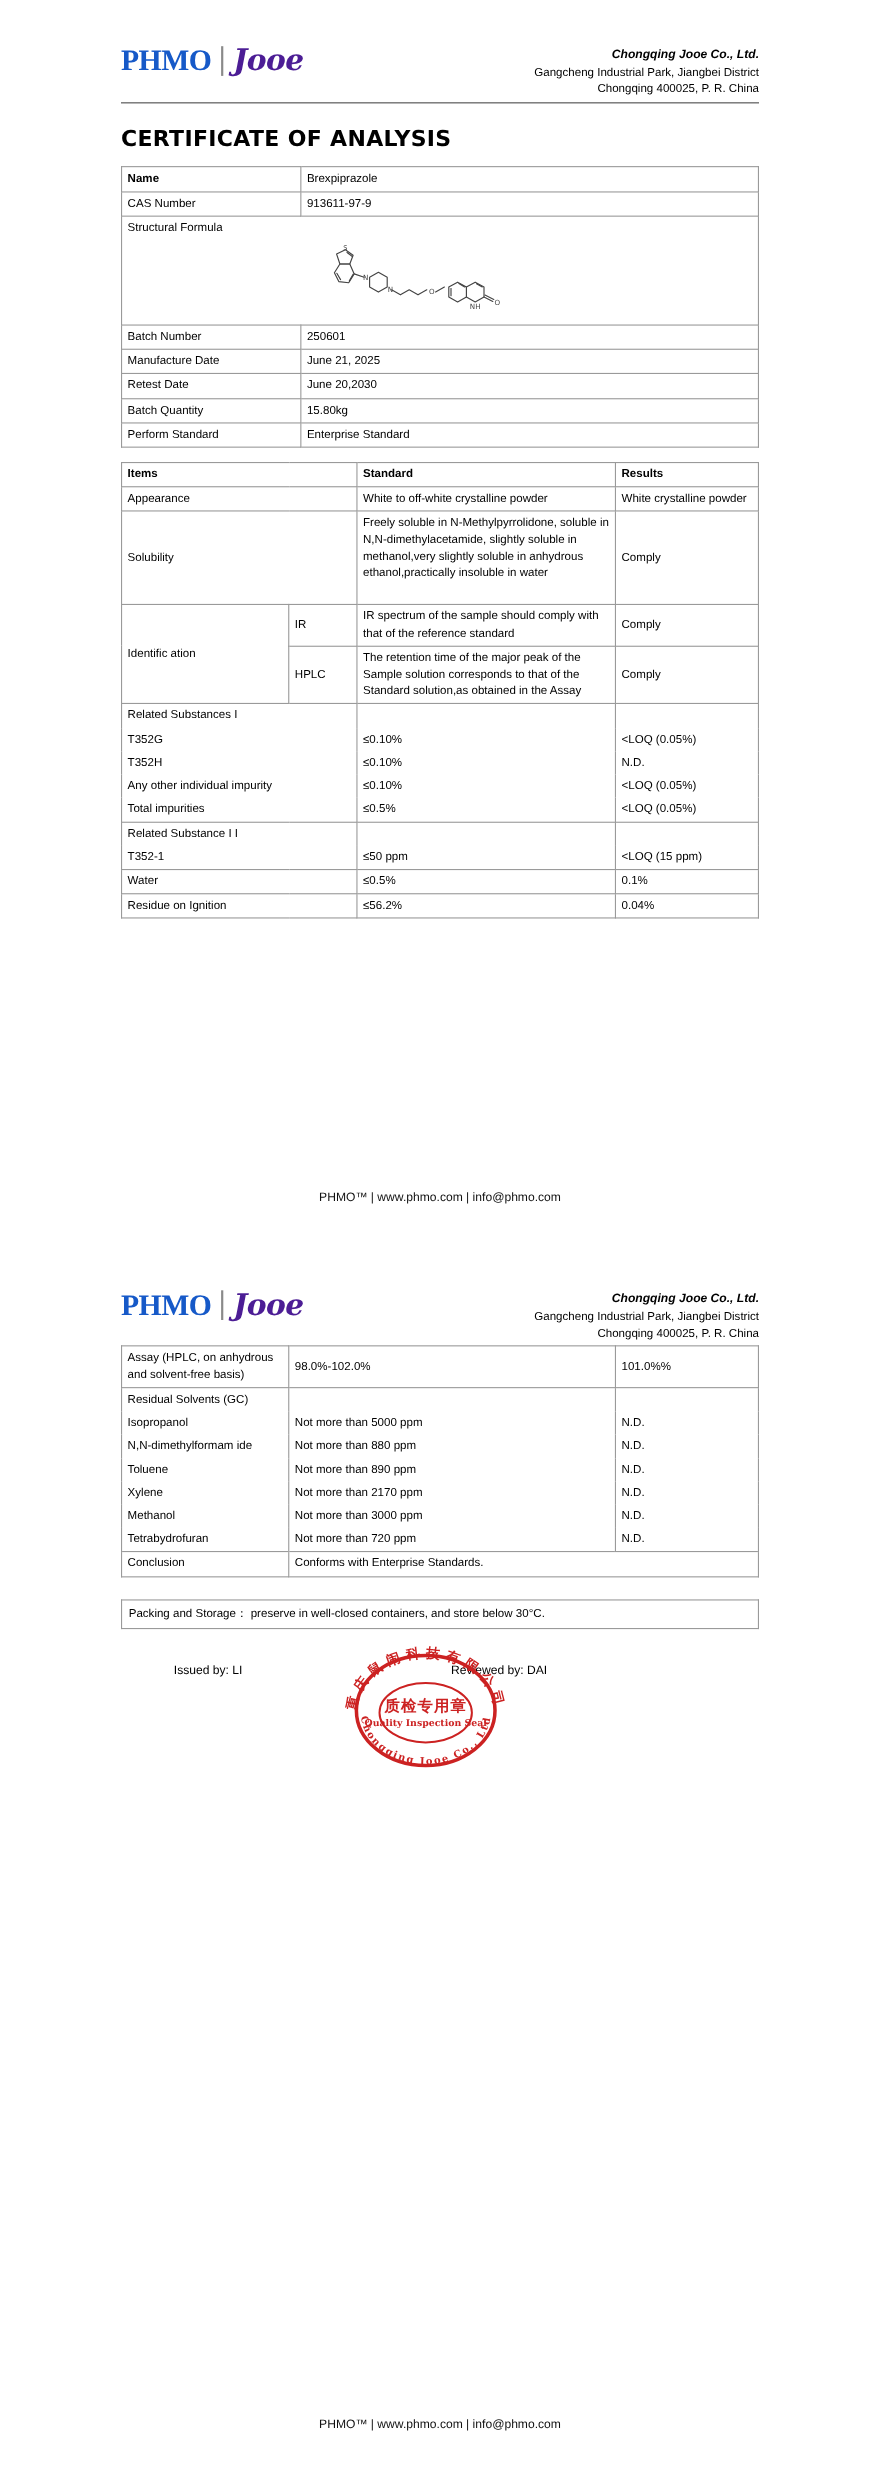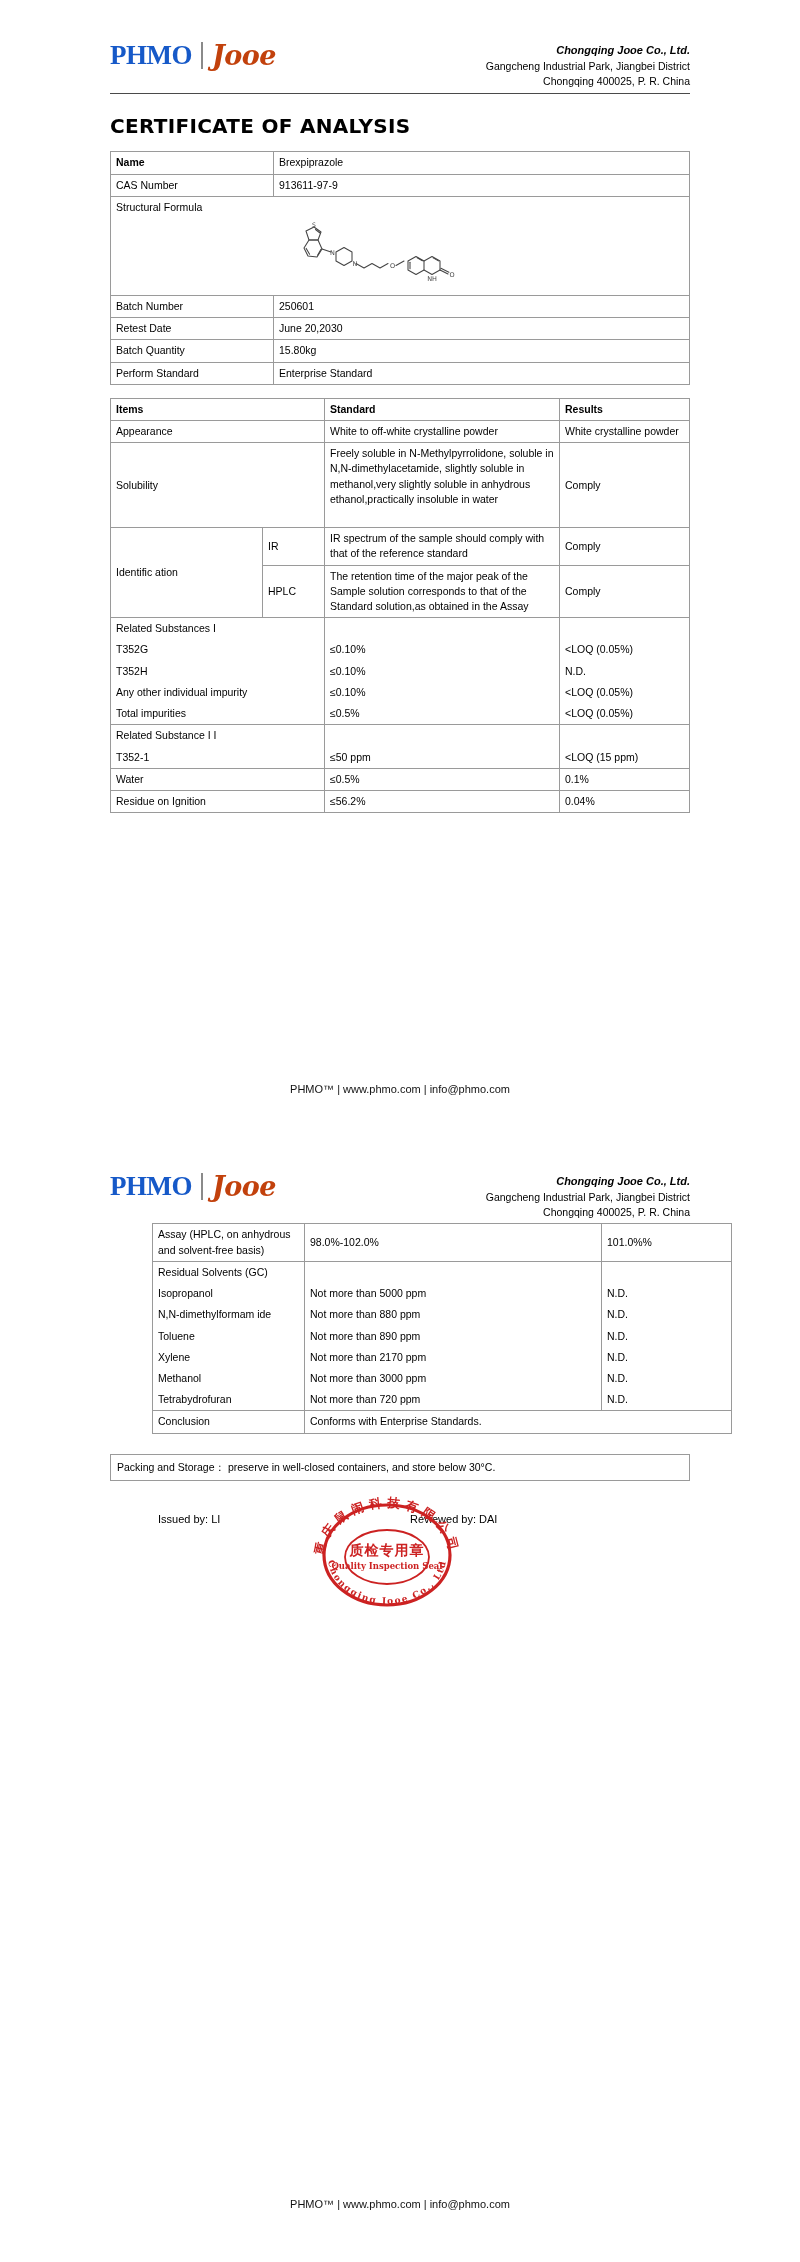--- a/index.html
+++ b/index.html
@@ -7,21 +7,21 @@
   .page{width:800px;position:relative;box-sizing:border-box;}
   .page1{height:1131px;}
   .page2{height:1131px;}
   .inner{padding:0 110px;}
 
   
   .hdr{display:flex;align-items:flex-start;justify-content:space-between;padding-top:40px;}
   .logo{display:flex;align-items:center;gap:9px;padding-top:2px;}
   .logo-phmo{font-family:Liberation Serif, serif;font-weight:bold;font-size:27px;letter-spacing:-0.5px;color:#1659c8;line-height:1;}
   .logo-div{width:2px;height:27px;background:#8a8a8a;}
-  .logo-jooe{font-family:"DejaVu Serif",serif;font-style:italic;font-weight:bold;font-size:27px;color:#c2410c;line-height:1;letter-spacing:-0.5px;}
+  .logo-jooe{font-family:"DejaVu Serif",serif;font-style:italic;font-weight:bold;font-size:27px;color:#4c1d95;line-height:1;letter-spacing:-0.5px;}
   .addr{text-align:right;font-size:10.5px;line-height:1.42;color:#000;padding-top:3px;}
   .addr .co{font-weight:bold;font-style:italic;font-size:11px;}
   .hdr-rule{border-bottom:1px solid #4a4a4a;margin:5px 110px 0 110px;}
 
   .doc-title{text-align:left;font-size:20px;font-weight:bold;letter-spacing:.3px;margin:20px 0 13px 0;font-family:"DejaVu Sans",sans-serif;}
 
   
   table{border-collapse:collapse;width:100%;font-size:10.5px;table-layout:fixed;}
   td,th{border:1px solid #9a9a9a;padding:3px 5px;vertical-align:top;text-align:left;font-weight:normal;line-height:1.45;}
   .t-info td:first-child{width:152px;}
@@ -123,20 +123,24 @@
             <text x="162" y="63" font-size="6.5" fill="#444" text-anchor="middle" font-family="DejaVu Sans, sans-serif">NH</text>
             <text x="182" y="59" font-size="6.5" fill="#444" text-anchor="middle" font-family="DejaVu Sans, sans-serif">O</text>
           </svg>
         </td>
       </tr>
       <tr>
         <td>Batch Number</td>
         <td>250601</td>
       </tr>
       <tr>
+        <td>Manufacture Date</td>
+        <td>June 21, 2025</td>
+      </tr>
+      <tr>
         <td>Retest Date</td>
         <td>June 20,2030</td>
       </tr>
       <tr>
         <td>Batch Quantity</td>
         <td>15.80kg</td>
       </tr>
       <tr>
         <td>Perform Standard</td>
         <td>Enterprise Standard</td>
@@ -241,21 +245,21 @@
         <span class="logo-div"></span>
         <span class="logo-jooe">Jooe</span>
       </div>
       <div class="addr">
         <div class="co">Chongqing Jooe Co., Ltd.</div>
         <div>Gangcheng Industrial Park, Jiangbei District</div>
         <div>Chongqing 400025, P. R. China</div>
       </div>
     </div>
 
-    <table style="margin-top:4px;margin-left:42px;">
+    <table style="margin-top:4px;">
       <colgroup>
           <col class="c-item">
           <col class="c-std">
           <col class="c-res">
         </colgroup>
       <tbody>
           <tr>
         <td>Assay (HPLC, on anhydrous and solvent-free basis)</td>
         <td class="mid">98.0%-102.0%</td>
         <td class="mid">101.0%%</td>

